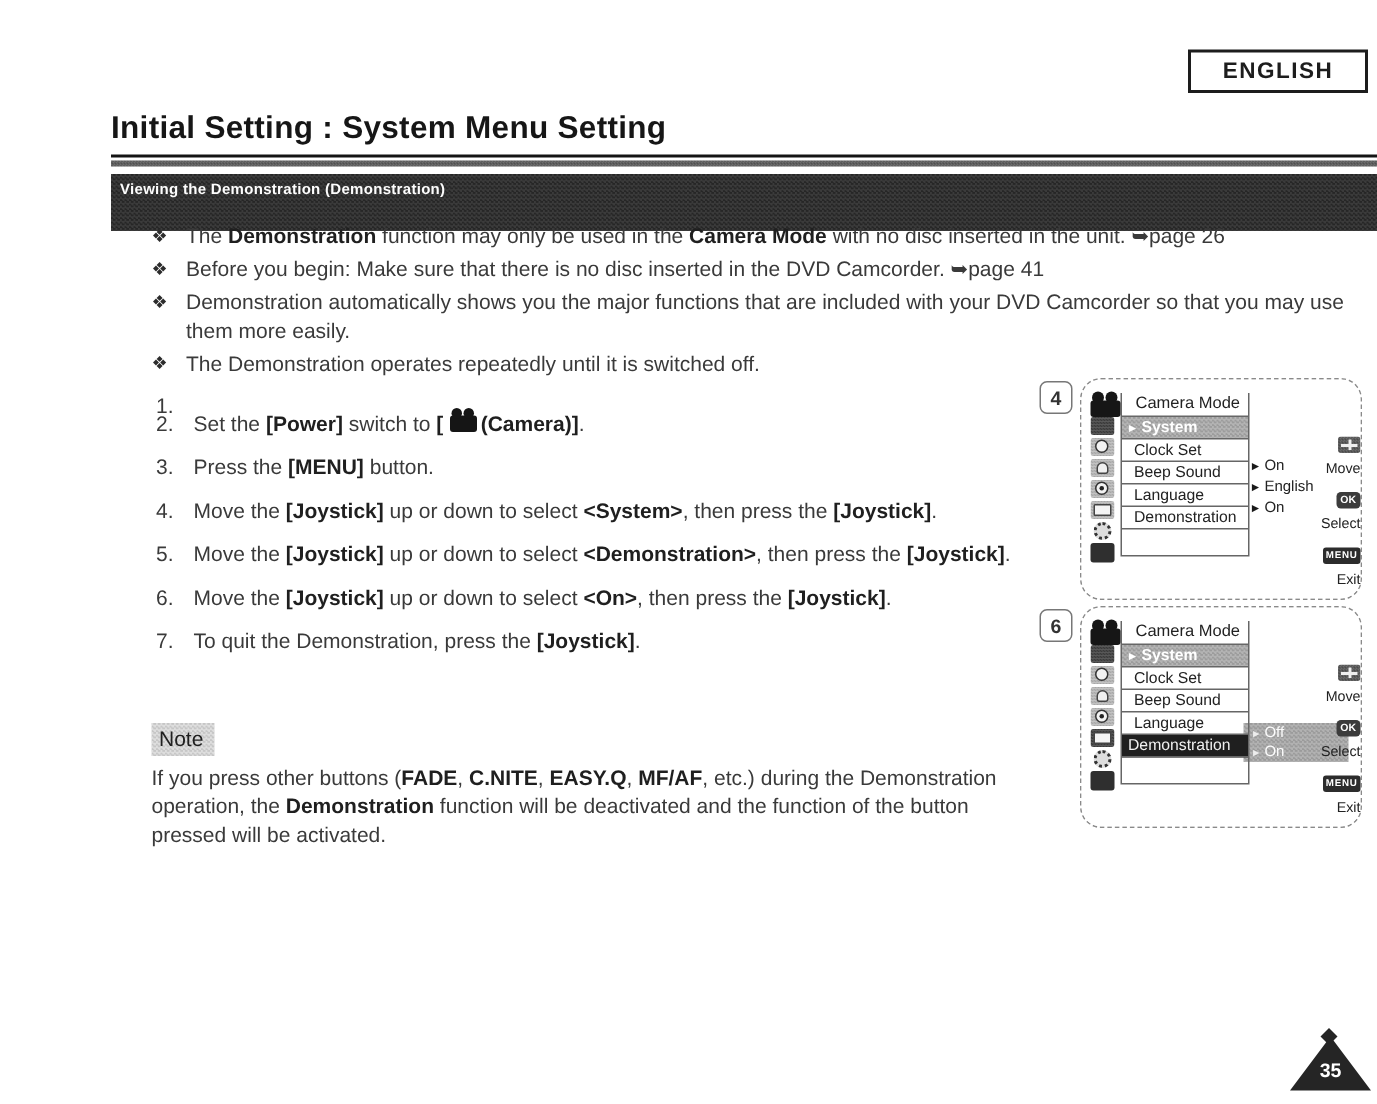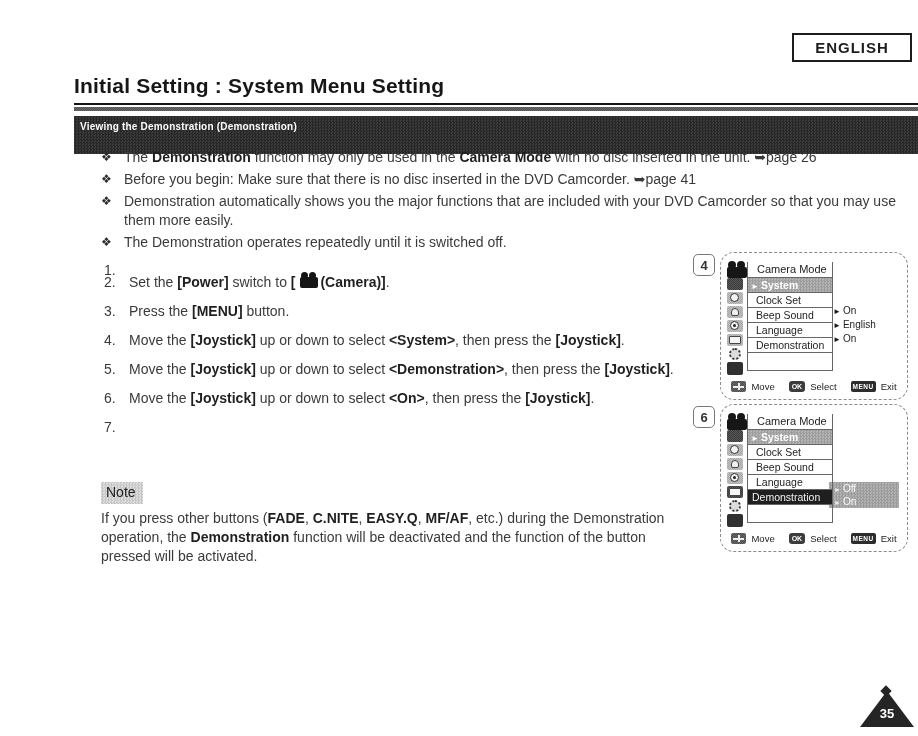--- a/index.html
+++ b/index.html
@@ -80,21 +80,21 @@
 
   .mval{position:absolute;left:112px;height:14px;line-height:14px;font-size:10px;color:#222;white-space:nowrap;}
   .mval::before{content:"\25BA";font-size:8px;margin-right:2px;color:#1a1a1a;}
 
   .submenu{position:absolute;left:108px;top:77px;width:70px;
        background:repeating-conic-gradient(#9b9b9b 0% 25%,#b2b2b2 0% 50%) 0 0/3px 3px;}
   .submenu .subitem{height:13px;line-height:13px;font-size:10px;color:#fcfcfc;padding-left:5px;}
   .submenu .subitem::before{content:"\25BA";font-size:7px;margin-right:2px;color:#ededed;}
 
   .legend{position:absolute;left:0;right:0;bottom:7px;display:flex;justify-content:center;align-items:flex-end;
-       gap:5px;font-size:9.5px;color:#222;}
+       gap:5px;font-size:9.5px;color:#222;flex-direction:column;}
   .padico{width:15px;height:11px;border-radius:2px;position:relative;
        background:repeating-conic-gradient(#4a4a4a 0% 25%,#6b6b6b 0% 50%) 0 0/2px 2px;}
   .padico::before{content:"";position:absolute;left:50%;top:2px;bottom:2px;width:2px;transform:translateX(-50%);background:#eee;}
   .padico::after{content:"";position:absolute;top:50%;left:2px;right:2px;height:2px;transform:translateY(-50%);background:#eee;}
   .okico{background:#3c3c3c;color:#fff;font-size:7px;line-height:9px;padding:1px 3px;border-radius:3px;font-weight:bold;}
   .menuico{background:#2c2c2c;color:#fff;font-size:6.5px;line-height:9px;padding:1px 2px;border-radius:2px;
        font-weight:bold;letter-spacing:0.5px;}
   .lgap{width:4px;}
 
   
@@ -142,20 +142,21 @@
     <div class="step">
       <span class="snum">5.</span>
       <span>Move the <b>[Joystick]</b> up or down to select <b>&lt;Demonstration&gt;</b>, then press the <b>[Joystick]</b>.</span>
     </div>
     <div class="step">
       <span class="snum">6.</span>
       <span>Move the <b>[Joystick]</b> up or down to select <b>&lt;On&gt;</b>, then press the <b>[Joystick]</b>.</span>
     </div>
     <div class="step">
       <span class="snum">7.</span>
+      <span>To quit the Demonstration, press the <b>[Joystick]</b>.</span>
     </div>
   </div>
 
   <div class="note">
     <div class="note-label">Note</div>
     <div>If you press other buttons (<b>FADE</b>, <b>C.NITE</b>, <b>EASY.Q</b>, <b>MF/AF</b>, etc.) during the Demonstration operation, the <b>Demonstration</b> function will be deactivated and the function of the button pressed will be activated.</div>
   </div>
 
   <div class="figref" style="left:649px;top:254px;">4</div>
   <div class="screen" style="left:676px;top:252px;">

